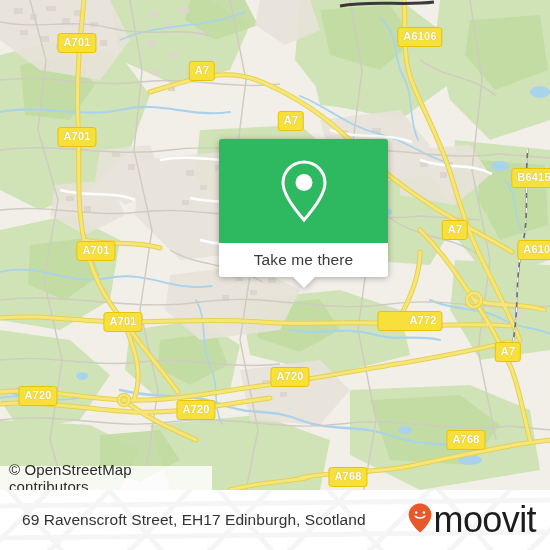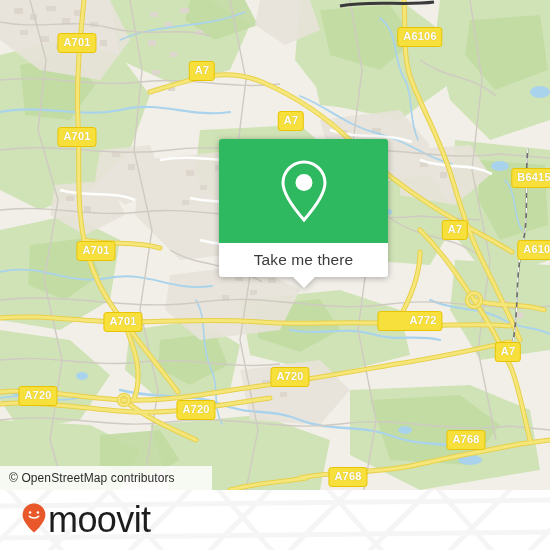--- a/index.html
+++ b/index.html
@@ -47,21 +47,21 @@
   #attribution {
     position: absolute;
     left: 0;
     top: 466px;
     width: 212px;
     height: 24px;
     background: rgba(255,255,255,0.82);
     display: flex;
     align-items: center;
     padding-left: 9px;
-    font-size: 12px;
+    font-size: 15px;
     color: #2b2b2b;
     letter-spacing: .1px;
   }
 
   
   #popup {
     position: absolute;
     left: 191px; top: 139px;
     width: 169px;
     filter: drop-shadow(0 1px 3px rgba(0,0,0,.30));
@@ -413,20 +413,21 @@
         <path d="M0,-10 L70,70"></path>
           <path d="M100,-10 L170,70"></path>
           <path d="M210,-10 L280,70"></path>
         <path d="M320,-10 L390,70"></path>
           <path d="M430,-10 L500,70"></path>
         <path d="M0,16 L550,10"></path>
           <path d="M0,48 L550,42"></path>
       </g>
     </svg>
     <div id="footer-inner">
+      <span id="address">69 Ravenscroft Street, EH17 Edinburgh, Scotland</span>
       <span id="brand">
         <span>
           <svg width="24" height="30" viewBox="0 0 24 30" aria-hidden="true">
             <path d="M12 0.6 C5.7 0.6 0.6 5.7 0.6 12 C0.6 18.6 9.0 27.2 12 29.4 C15.0 27.2 23.4 18.6 23.4 12 C23.4 5.7 18.3 0.6 12 0.6 Z" fill="#e8582a"></path>
             <circle cx="8.1" cy="9.6" r="1.25" fill="#ffffff"></circle>
             <circle cx="15.9" cy="9.6" r="1.25" fill="#ffffff"></circle>
             <path d="M7.3 13.2 C9.0 15.6 15.0 15.6 16.7 13.2" fill="none" stroke="#ffffff" stroke-width="1.5" stroke-linecap="round"></path>
           </svg>
         </span>
         <span id="brand-word">moovit</span>

